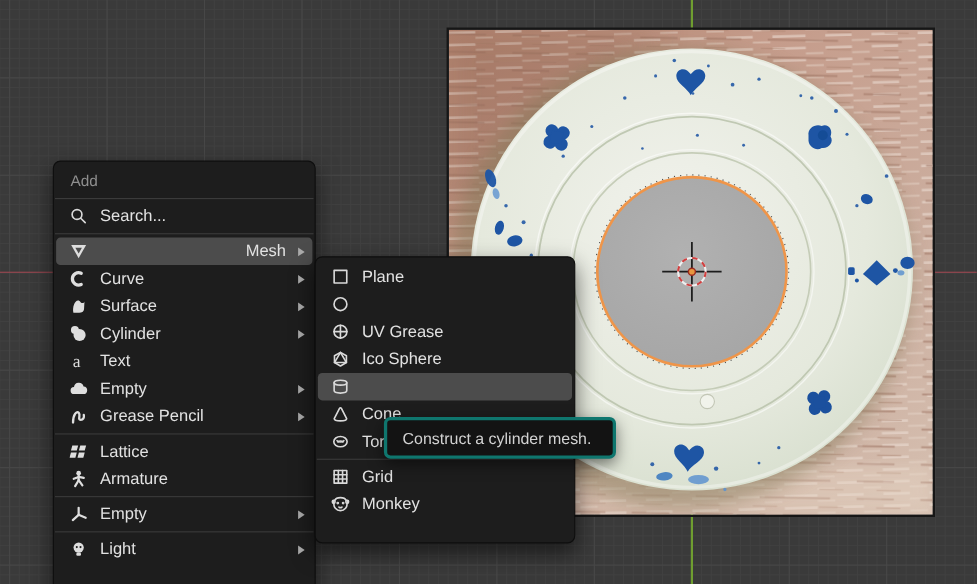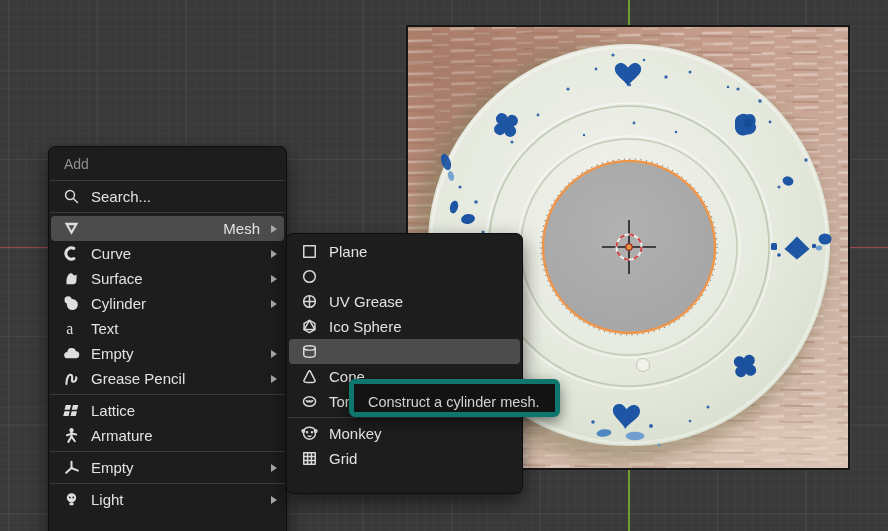--- a/index.html
+++ b/index.html
@@ -54,21 +54,21 @@
     width:0;height:0;flex:0 0 auto;
     border-left:6px solid #ababab;
     border-top:4.5px solid transparent;
     border-bottom:4.5px solid transparent;
   }
   .arrow.none{visibility:hidden;}
 
   
   .tooltip{
     position:absolute;left:349px;top:379px;width:211px;height:38px;
-    box-sizing:border-box;background:#131313;border:5px solid #0f766e;
+    box-sizing:border-box;background:#131313;border:3px solid #0f766e;
     border-radius:6px;z-index:5;color:#d2d2d2;font-size:14.5px;
     line-height:36px;padding-left:14px;box-shadow:0 5px 14px rgba(0,0,0,.5);
   }
 
   .ol{stroke:#d9d9d9;stroke-width:1.4;fill:none;stroke-linejoin:round;stroke-linecap:round;}
   .fl{fill:#dedede;}
 </style>
 </head>
 <body>
 
@@ -414,40 +414,40 @@
             <path d="M5.1,7.2 A3.4,2.3 0 0 0 10.9,7.2"></path>
             <path d="M5.8,8.2 A2.6,1.7 0 0 1 10.2,8.2"></path>
           </svg>
       </span>
       <span class="label">Torus</span>
     </div>
     <div class="sep"></div>
     <div class="row">
       <span class="ic">
         <svg viewBox="0 0 16 16" class="ol">
+            <rect x="2.6" y="2.6" width="10.8" height="10.8"></rect>
+            <line x1="6.2" y1="2.6" x2="6.2" y2="13.4"></line>
+            <line x1="9.8" y1="2.6" x2="9.8" y2="13.4"></line>
+            <line x1="2.6" y1="6.2" x2="13.4" y2="6.2"></line>
+            <line x1="2.6" y1="9.8" x2="13.4" y2="9.8"></line>
+          </svg>
+      </span>
+      <span class="label">Grid</span>
+    </div>
+    <div class="row">
+      <span class="ic">
+        <svg viewBox="0 0 16 16" class="ol">
             <path d="M3.3,4.4 C3.9,2.8 6,2.2 8,2.2 C10,2.2 12.1,2.8 12.7,4.4 C14.2,4.7 14.7,6.6 13.5,7.4 C14.1,10 11.7,13.4 8,13.4 C4.3,13.4 1.9,10 2.5,7.4 C1.3,6.6 1.8,4.7 3.3,4.4 Z"></path>
             <circle cx="2.2" cy="5.7" r="1.2"></circle>
             <circle cx="13.8" cy="5.7" r="1.2"></circle>
             <circle cx="5.7" cy="6.9" r="0.5" fill="#d9d9d9"></circle>
             <circle cx="10.3" cy="6.9" r="0.5" fill="#d9d9d9"></circle>
             <path d="M6.7,10.3 q1.3,1.1 2.6,0"></path>
           </svg>
       </span>
       <span class="label">Monkey</span>
     </div>
-    <div class="row">
-      <span class="ic">
-        <svg viewBox="0 0 16 16" class="ol">
-            <rect x="2.6" y="2.6" width="10.8" height="10.8"></rect>
-            <line x1="6.2" y1="2.6" x2="6.2" y2="13.4"></line>
-            <line x1="9.8" y1="2.6" x2="9.8" y2="13.4"></line>
-            <line x1="2.6" y1="6.2" x2="13.4" y2="6.2"></line>
-            <line x1="2.6" y1="9.8" x2="13.4" y2="9.8"></line>
-          </svg>
-      </span>
-      <span class="label">Grid</span>
-    </div>
   </div>
 
   <div class="tooltip">
     <span>Construct a cylinder mesh.</span>
   </div>
 </div>
 
 </body></html>

